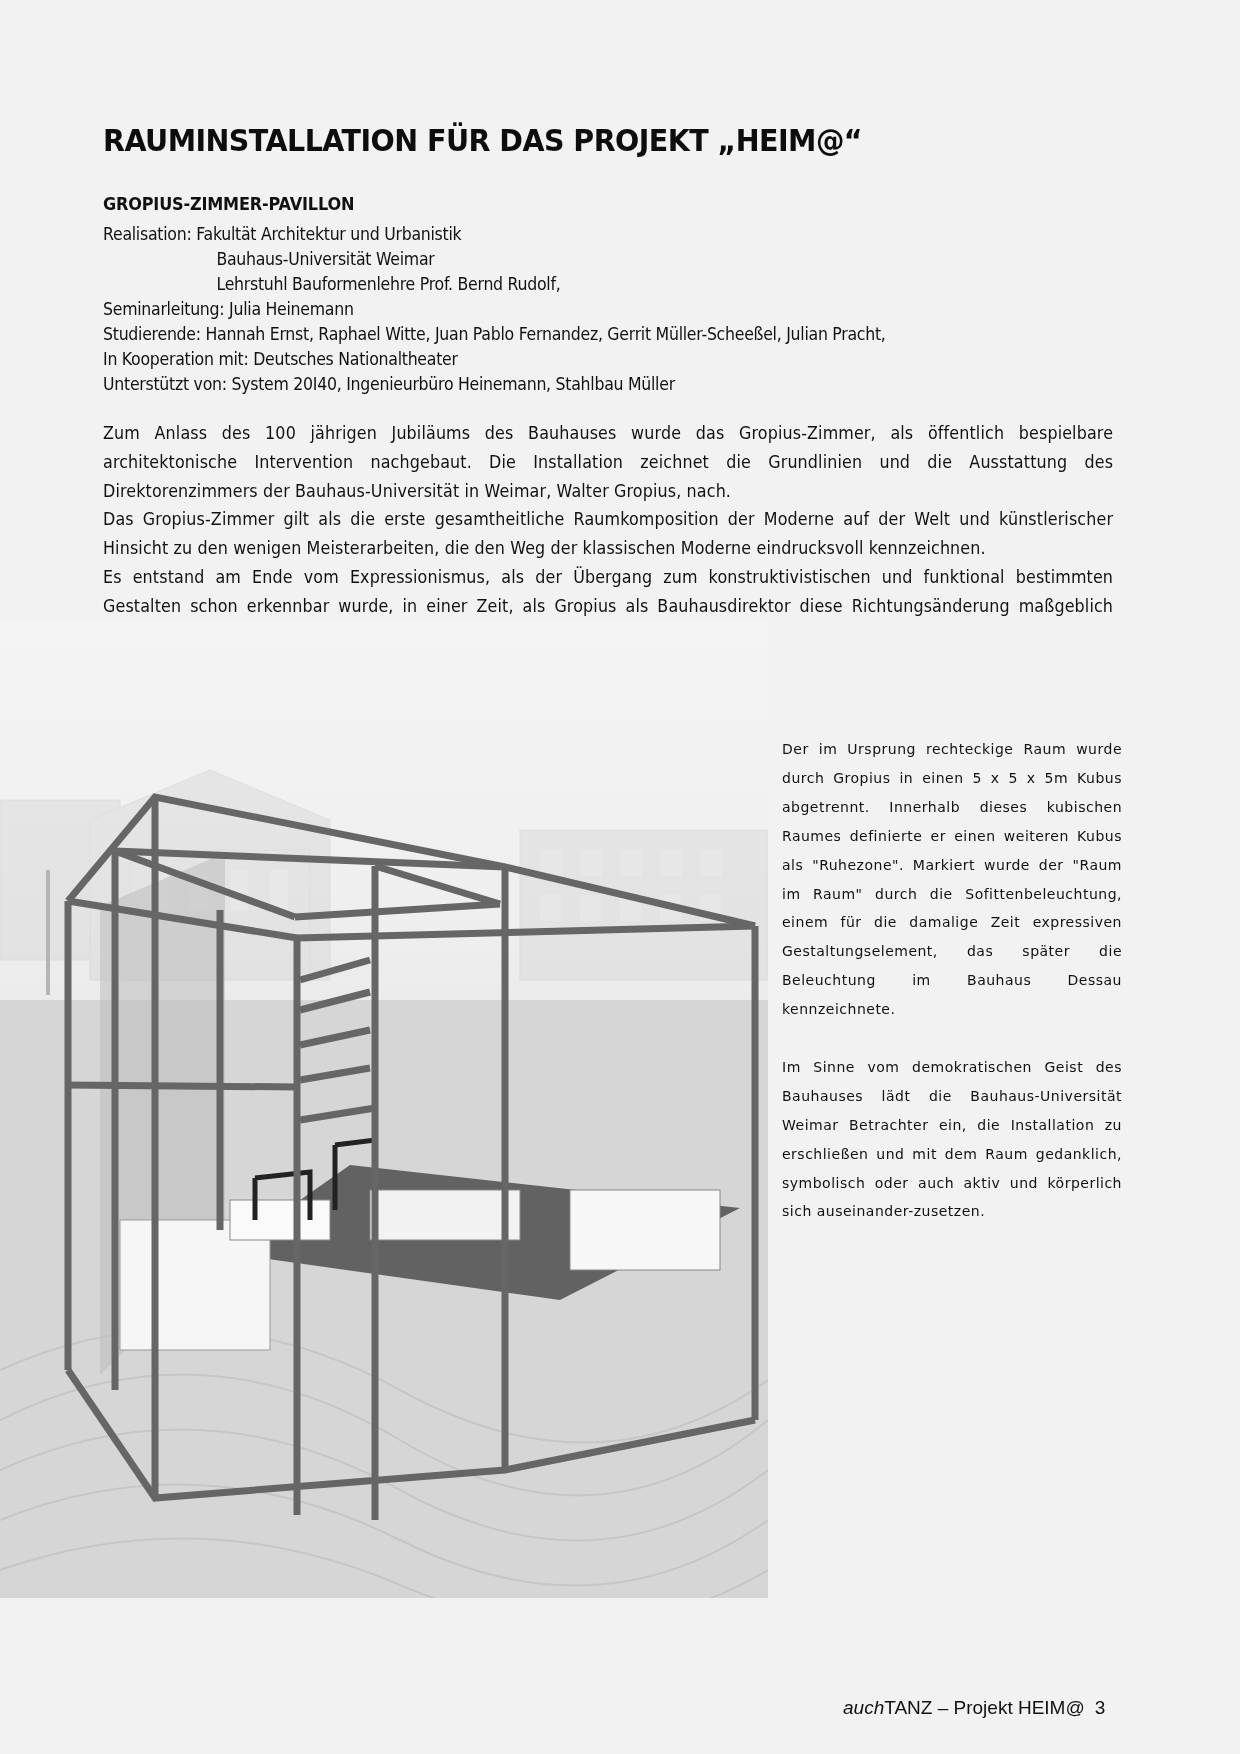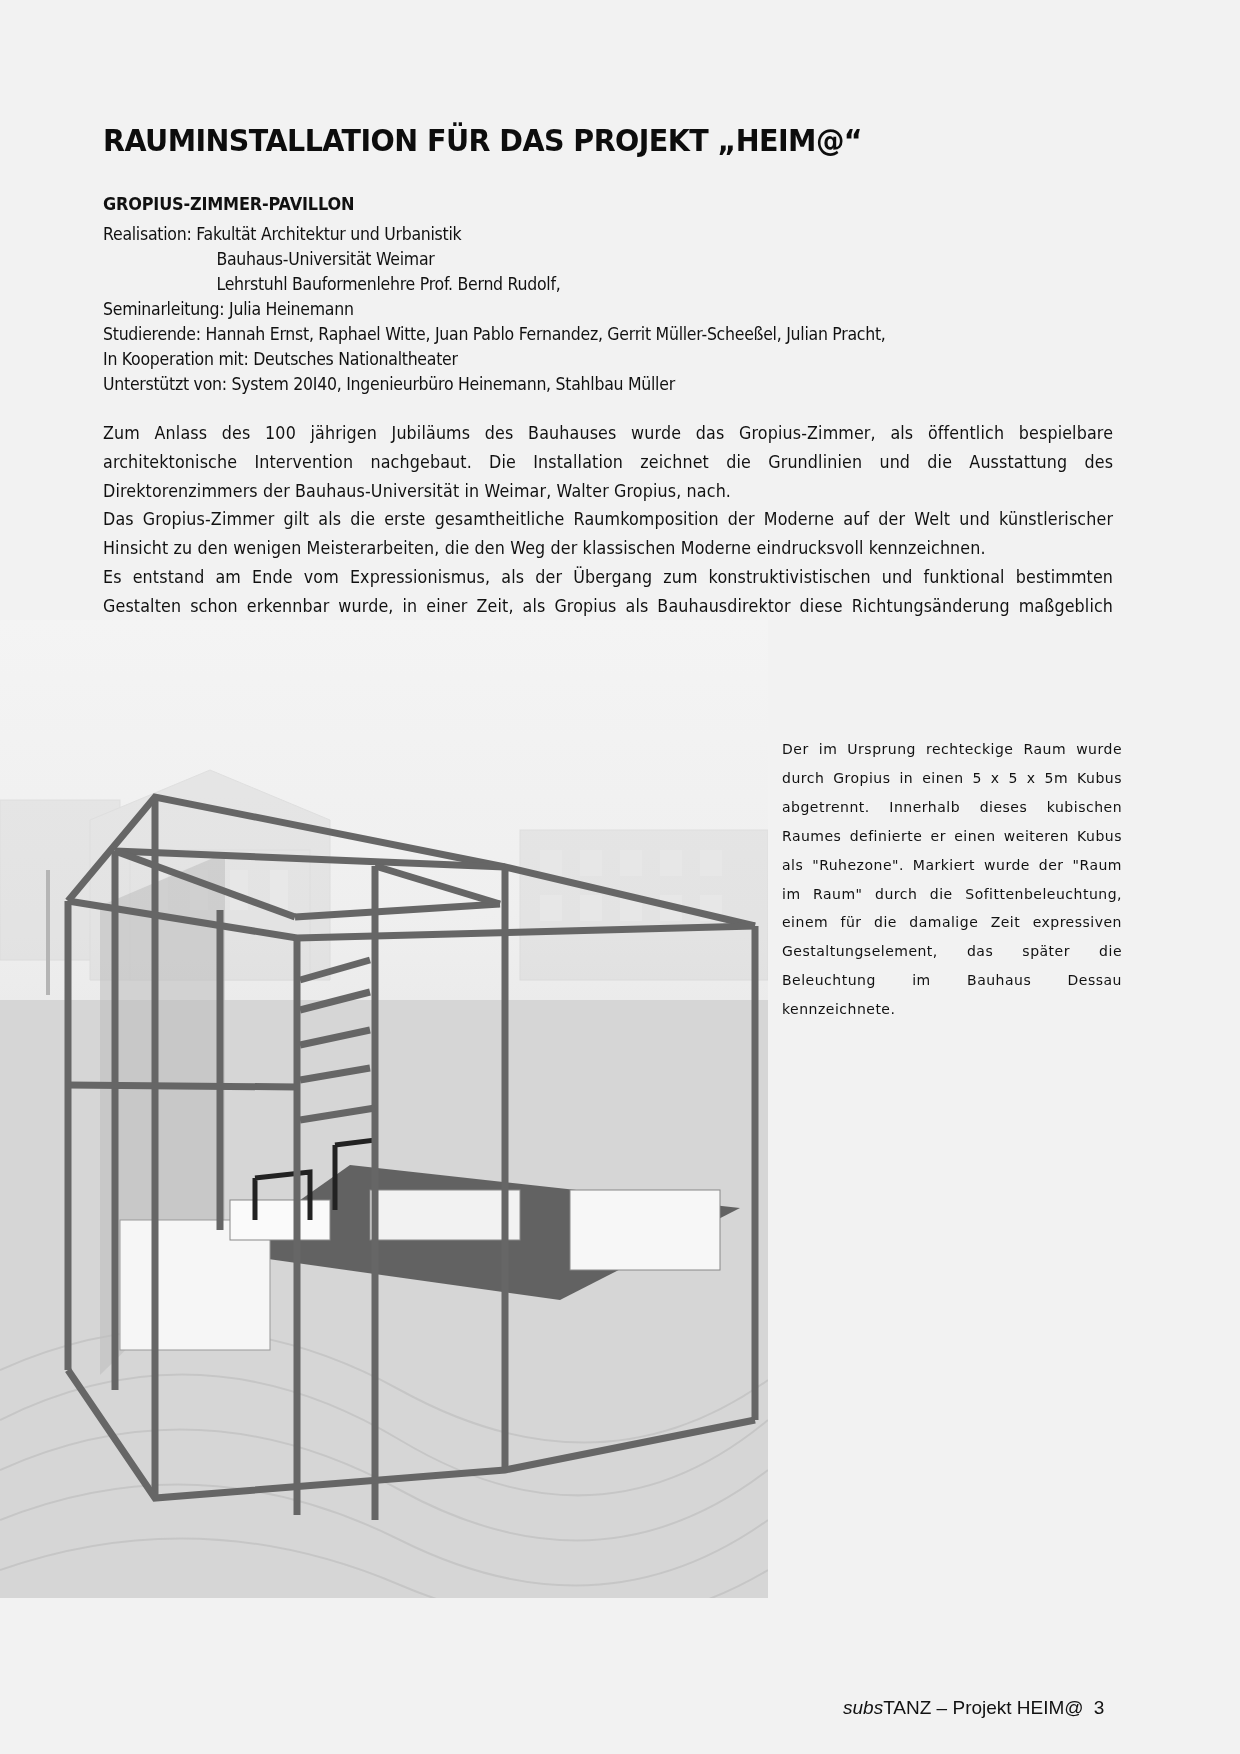--- a/index.html
+++ b/index.html
@@ -164,19 +164,20 @@
         <line x1="300" y1="460" x2="370" y2="448"></line>
         <line x1="300" y1="500" x2="375" y2="488"></line>
 
         <line x1="68" y1="465" x2="297" y2="467"></line>
       </g>
     </svg>
   </div>
 
   <div class="side">
     <p>Der im Ursprung rechteckige Raum wurde durch Gropius in einen 5 x 5 x 5m Kubus abgetrennt. Innerhalb dieses kubischen Raumes definierte er einen weiteren Kubus als "Ruhezone". Markiert wurde der "Raum im Raum" durch die Sofittenbeleuchtung, einem für die damalige Zeit expressiven Gestaltungselement, das später die Beleuchtung im Bauhaus Dessau kennzeichnete.</p>
+    <p>Im Sinne vom demokratischen Geist des Bauhauses  lädt die Bauhaus-Universität Weimar Betrachter ein, die Installation zu erschließen und mit dem Raum gedanklich, symbolisch oder auch aktiv und körperlich sich auseinander-zusetzen.</p>
   </div>
 
   <div class="footer">
-    <span class="brand-italic">subs</span><span>TANZ – Projekt HEIM@</span><span class="page-num">3</span>
+    <span class="brand-italic">auch</span><span>TANZ – Projekt HEIM@</span><span class="page-num">3</span>
   </div>
 
 </div>
 
 </body></html>

